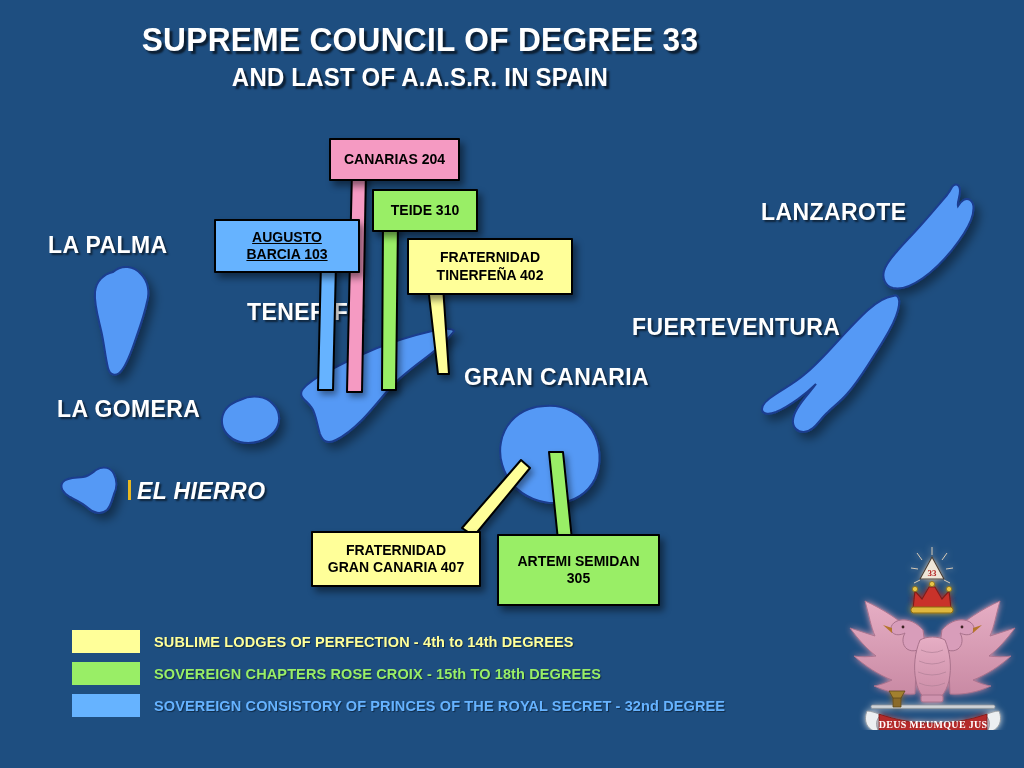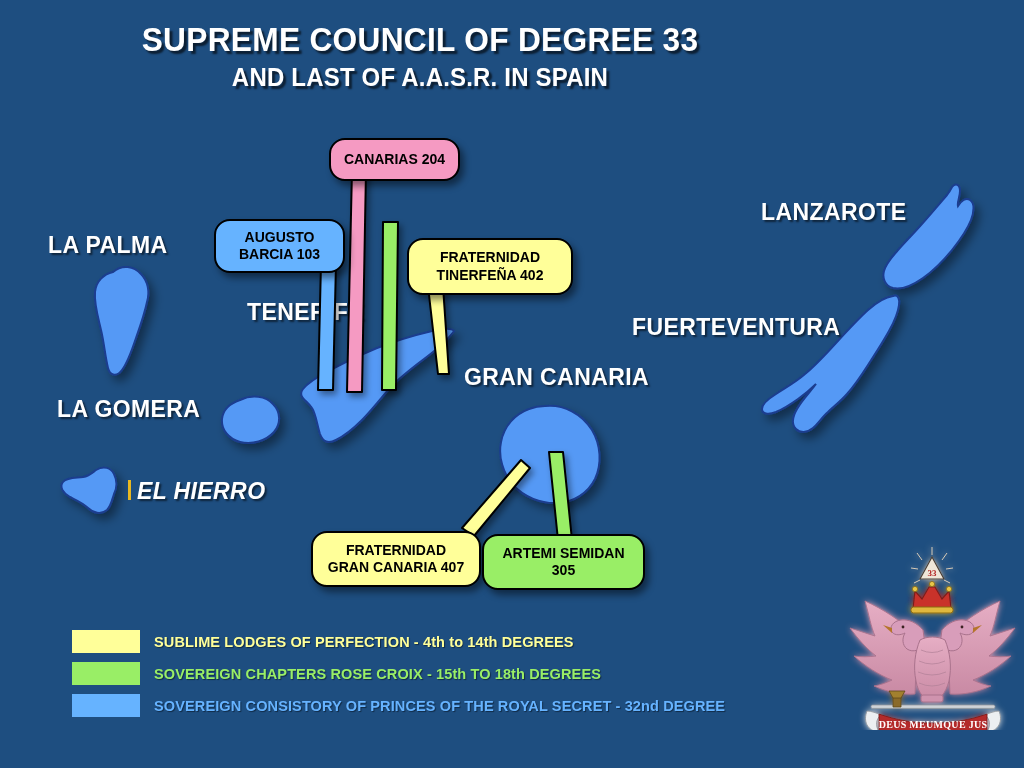--- a/index.html
+++ b/index.html
@@ -72,21 +72,21 @@
     width: 3px;
     height: 20px;
     background: #e8b820;
     z-index: 2;
   }
 
   
   .callout {
     position: absolute;
     border: 2px solid #000000;
-    border-radius: 16px;
+    border-radius: 1px;
     color: #000000;
     font-size: 14px;
     font-weight: bold;
     line-height: 1.22;
     text-align: center;
     display: flex;
     align-items: center;
     justify-content: center;
     padding: 5px 0;
     box-shadow: 4px 5px 7px rgba(0,0,0,0.45);
@@ -222,31 +222,32 @@
       <path fill="#66b3ff" d="M 321 263 L 318 390 L 333 390 L 336 263 Z"></path>
       <path fill="#ffff99" d="M 428 286 L 438 374 L 449 374 L 443 286 Z"></path>
       <path fill="#ffff99" d="M 462 528 L 521 460 L 530 468 L 474 536 Z"></path>
       <path fill="#99ee66" d="M 558 540 L 549 452 L 563 452 L 572 540 Z"></path>
     </g>
   </svg>
 
   <div style="position:absolute; inset:0; z-index:5;">
     <div class="callout pink" style="left:329px; top:138px; width:131px; height:43px;">CANARIAS 204</div>
 
-
-    <div class="callout blue" style="left:214px; top:219px; width:131px; height:54px;">AUGUSTO
+    <div class="callout green" style="left:372px; top:189px; width:106px; height:43px;">TEIDE 310</div>
+
+    <div class="callout blue" style="left:214px; top:219px; width:146px; height:54px;text-decoration:underline;">AUGUSTO
 BARCIA 103</div>
 
     <div class="callout yellow" style="left:407px; top:238px; width:166px; height:57px;">FRATERNIDAD
 TINERFEÑA 402</div>
 
     <div class="callout yellow" style="left:311px; top:531px; width:170px; height:56px;">FRATERNIDAD
 GRAN CANARIA 407</div>
 
-    <div class="callout green" style="left:482px; top:534px; width:163px; height:56px;">ARTEMI SEMIDAN
+    <div class="callout green" style="left:497px; top:534px; width:163px; height:72px;">ARTEMI SEMIDAN
 305</div>
   </div>
 
   <div id="legend">
     <div class="legend-row">
       <div class="legend-swatch" style="background:#ffff99;"></div>
       <div class="legend-text" style="color:#ffff99;">SUBLIME LODGES OF PERFECTION - 4th to 14th DEGREES</div>
     </div>
     <div class="legend-row">
       <div class="legend-swatch" style="background:#99ee66;"></div>

